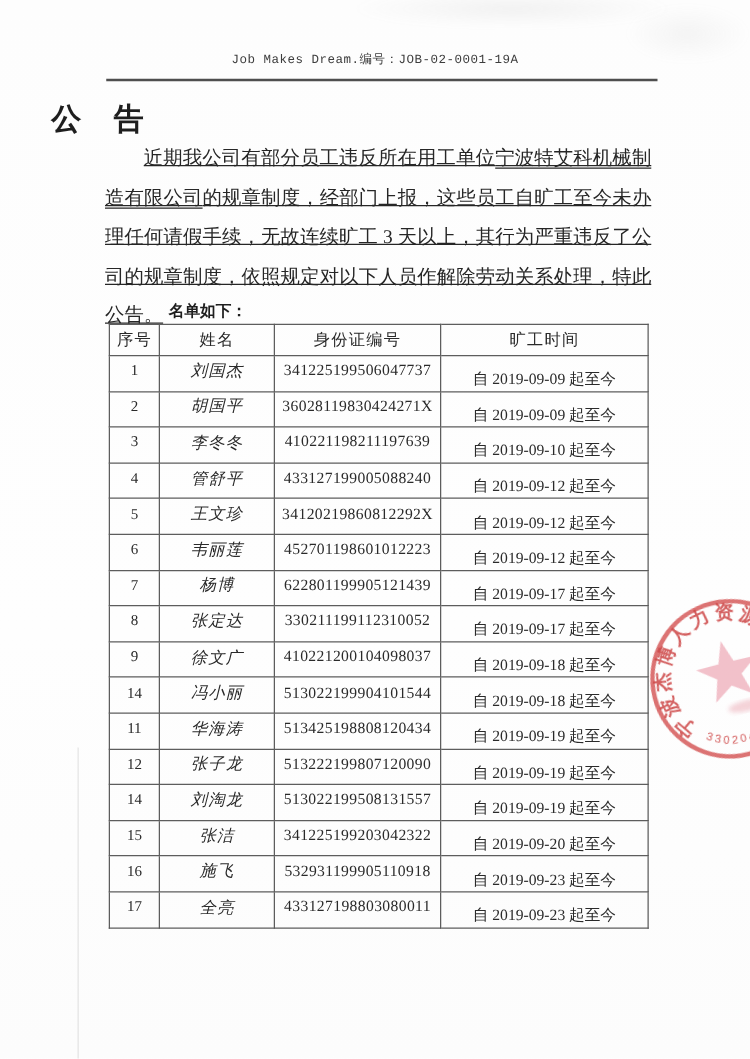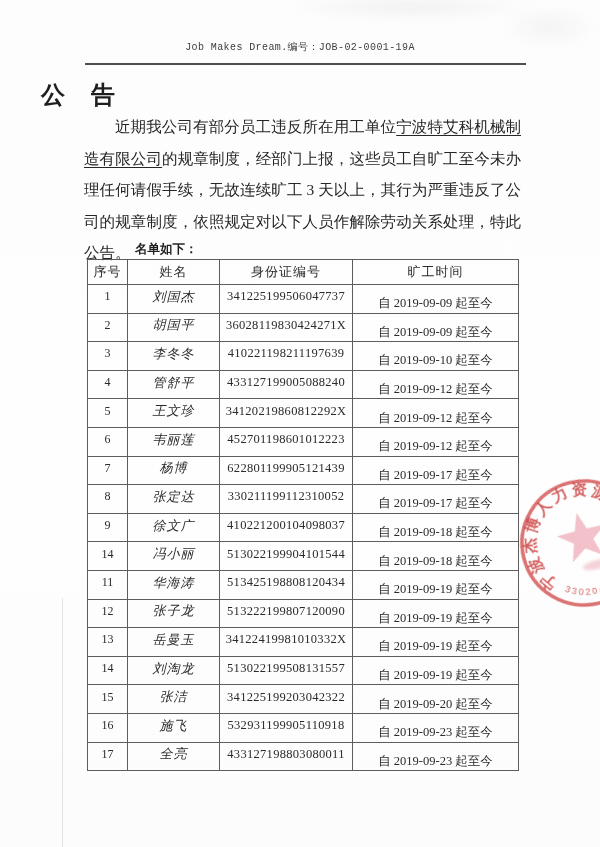--- a/index.html
+++ b/index.html
@@ -41,21 +41,21 @@
     background:#4e4e4e; border:none; margin:0;
   }
   .title {
     position:absolute; top:79px; left:0; width:100%;
     text-align:left; margin:0;
     font-size:24px; font-weight:bold; color:#1e1e1e; letter-spacing:1px;padding-left:41px;
   }
   .para {
     position:absolute; top:111px; left:84px; width:437px; margin:0;
     font-size:15.5px; line-height:31.5px; color:#262626;
-    text-align:justify; text-indent:31px;
+    text-align:justify; text-indent:31px;text-decoration:underline;
   }
   .para .u { text-decoration:underline; text-underline-offset:3px; }
   .list-label {
     position:absolute; top:241px; left:87px;
     font-family:"Liberation Sans","DejaVu Sans",sans-serif;
     font-weight:bold; font-size:12.5px; color:#1f1f1f;margin-left:48px;
   }
   table.roster {
     position:absolute; top:259px; left:87px; width:431px;
     border-collapse:collapse; table-layout:fixed;border-radius:18px;
@@ -175,26 +175,20 @@
         <tr>
           <td class="cell-no"><span>11</span></td>
           <td class="cell-name"><span>华海涛</span></td>
           <td class="cell-id"><span>513425198808120434</span></td>
           <td class="cell-date"><span>自 2019-09-19 起至今</span></td>
         </tr>
         <tr>
           <td class="cell-no"><span>12</span></td>
           <td class="cell-name"><span>张子龙</span></td>
           <td class="cell-id"><span>513222199807120090</span></td>
-          <td class="cell-date"><span>自 2019-09-19 起至今</span></td>
-        </tr>
-        <tr>
-          <td class="cell-no"><span>13</span></td>
-          <td class="cell-name"><span>岳曼玉</span></td>
-          <td class="cell-id"><span>34122419981010332X</span></td>
           <td class="cell-date"><span>自 2019-09-19 起至今</span></td>
         </tr>
         <tr>
           <td class="cell-no"><span>14</span></td>
           <td class="cell-name"><span>刘淘龙</span></td>
           <td class="cell-id"><span>513022199508131557</span></td>
           <td class="cell-date"><span>自 2019-09-19 起至今</span></td>
         </tr>
         <tr>
           <td class="cell-no"><span>15</span></td>

